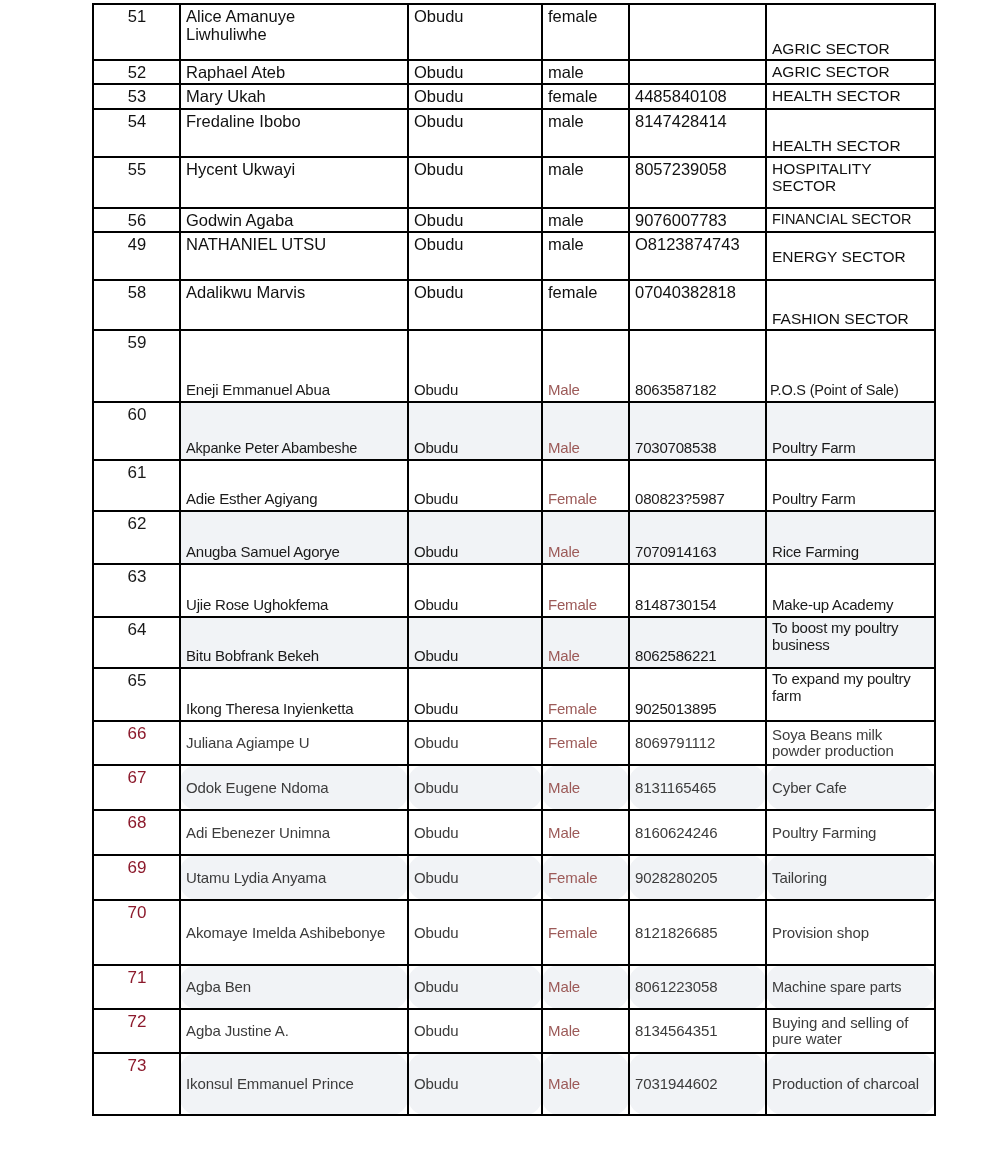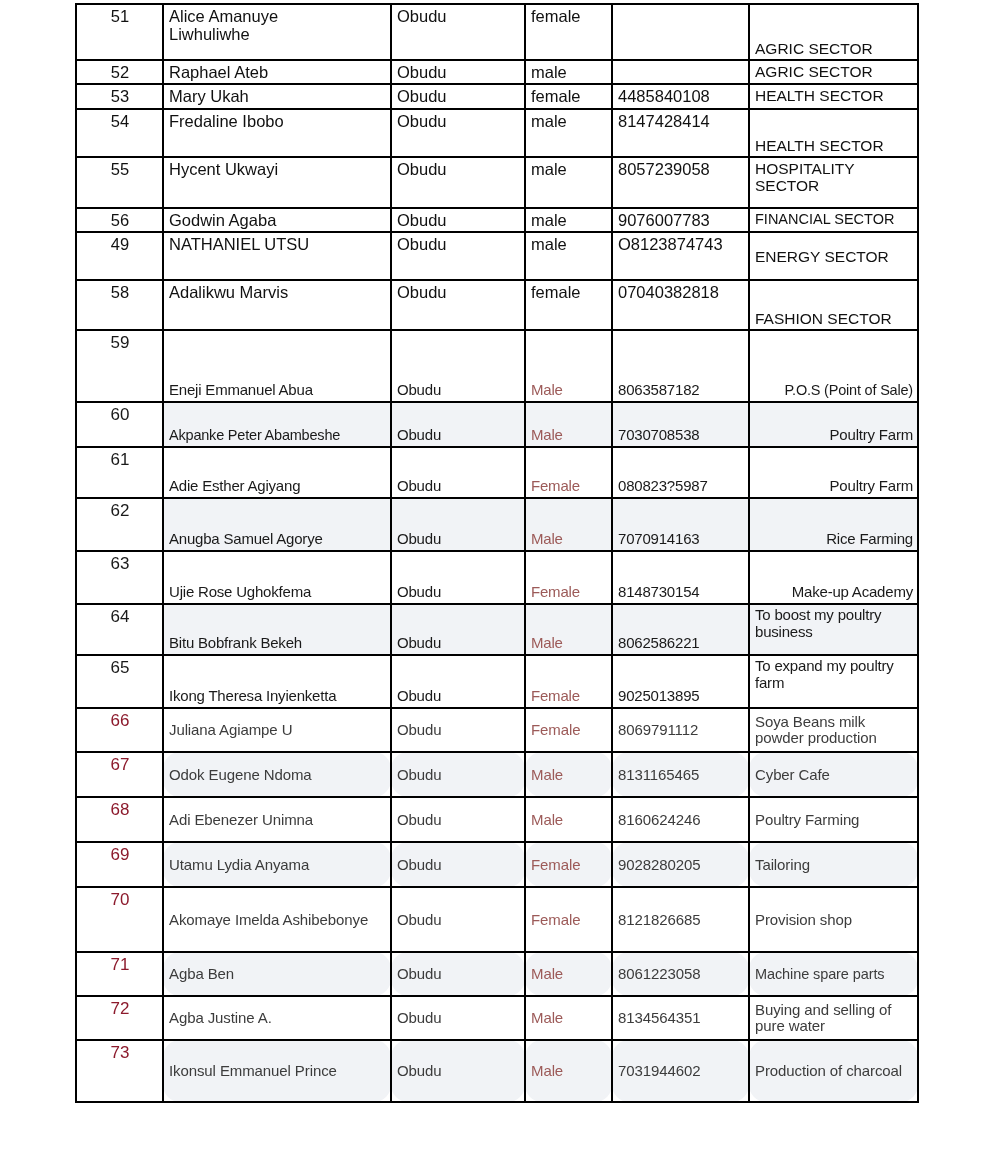--- a/index.html
+++ b/index.html
@@ -18,21 +18,21 @@
 
   #sheet {
     position: relative;
     width: 998px;
     height: 1157px;
     background: #ffffff;
   }
 
   table.reg {
     position: absolute;
-    left: 75px;
+    left: 92px;
     top: 3px;
     width: 842px;
     border-collapse: collapse;
     table-layout: fixed;
     background: #ffffff;
   }
 
   table.reg td {
     border: 2px solid #000000;
     padding: 2px 4px 2px 5px;
@@ -73,21 +73,21 @@
     letter-spacing: -0.2px;
   }
   tr.styB td.id {
     vertical-align: top;
     font-size: 17px;
     letter-spacing: 0;
     padding-bottom: 1px;
   }
   tr.styB td.sex { color: #9c5a58; }
   tr.styB td.biz { vertical-align: top; }
-  tr.styB td.biz.bot { vertical-align: bottom; text-align: right; }
+  tr.styB td.biz.bot { vertical-align: bottom; }
 
   
   tr.styC td {
     font-size: 15px;
     color: #3c3c3c;
     vertical-align: middle;
     letter-spacing: -0.1px;
     border-radius: 17px;
   }
   tr.styC td.id {
@@ -196,21 +196,21 @@
 
       <tr class="styB" style="height:72px">
         <td class="id">59</td>
         <td class="name">Eneji Emmanuel Abua</td>
         <td class="lga">Obudu</td>
         <td class="sex">Male</td>
         <td class="phone">8063587182</td>
         <td class="biz bot" style="font-size:14.5px;padding-left:3px">P.O.S (Point of Sale)</td>
       </tr>
 
-      <tr class="styB alt" style="height:45px">
+      <tr class="styB alt" style="height:58px">
         <td class="id">60</td>
         <td class="name" style="font-size:14.5px">Akpanke Peter Abambeshe</td>
         <td class="lga">Obudu</td>
         <td class="sex">Male</td>
         <td class="phone">7030708538</td>
         <td class="biz bot">Poultry Farm</td>
       </tr>
 
       <tr class="styB" style="height:51px">
         <td class="id">61</td>

